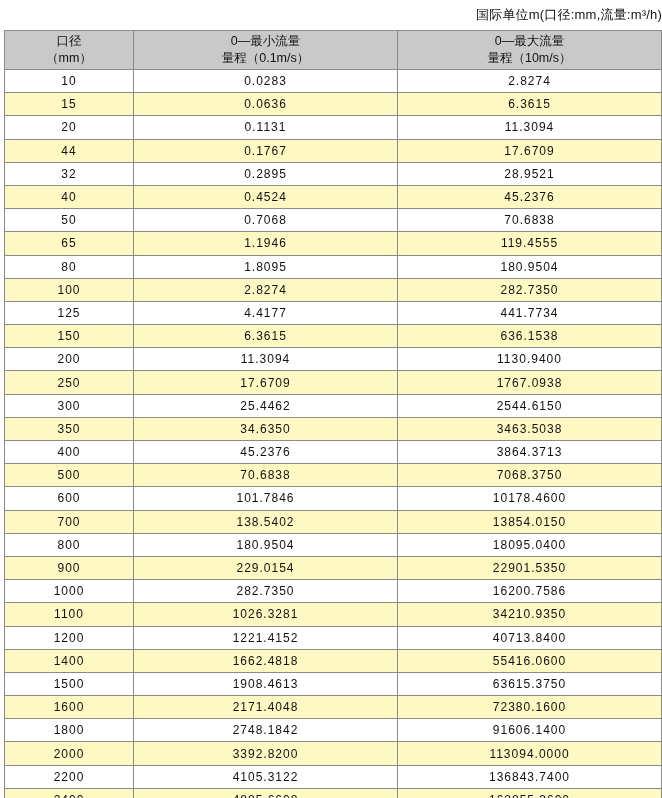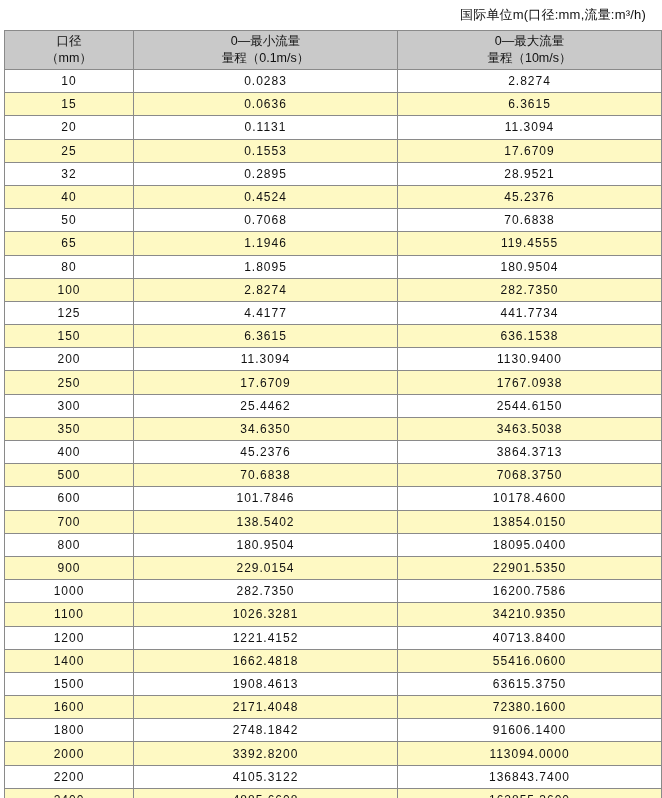--- a/index.html
+++ b/index.html
@@ -19,21 +19,21 @@
     width: 662px;
     height: 798px;
     box-sizing: border-box;
     padding: 0;
   }
   .caption-row {
     height: 30px;
     display: flex;
     align-items: center;
     justify-content: flex-end;
-    padding-right: 16px;
+    padding-right: 0;
     box-sizing: border-box;
   }
   .caption {
     font-size: 13px;
     color: #111;
     letter-spacing: 0.2px;
     white-space: nowrap;
   }
   table.flow-table {
     border-collapse: collapse;
@@ -120,22 +120,22 @@
           <td class="col-dn">15</td>
           <td class="col-min">0.0636</td>
           <td class="col-max">6.3615</td>
         </tr>
         <tr class="row-even">
           <td class="col-dn">20</td>
           <td class="col-min">0.1131</td>
           <td class="col-max">11.3094</td>
         </tr>
         <tr class="row-odd">
-          <td class="col-dn">25</td>
-          <td class="col-min">0.1553</td>
+          <td class="col-dn">44</td>
+          <td class="col-min">0.1767</td>
           <td class="col-max">17.6709</td>
         </tr>
         <tr class="row-even">
           <td class="col-dn">32</td>
           <td class="col-min">0.2895</td>
           <td class="col-max">28.9521</td>
         </tr>
         <tr class="row-odd">
           <td class="col-dn">40</td>
           <td class="col-min">0.4524</td>

